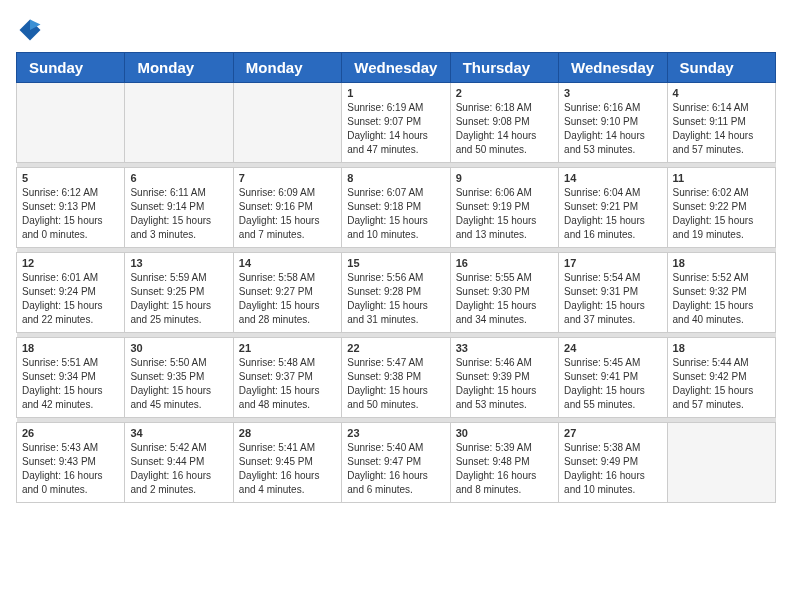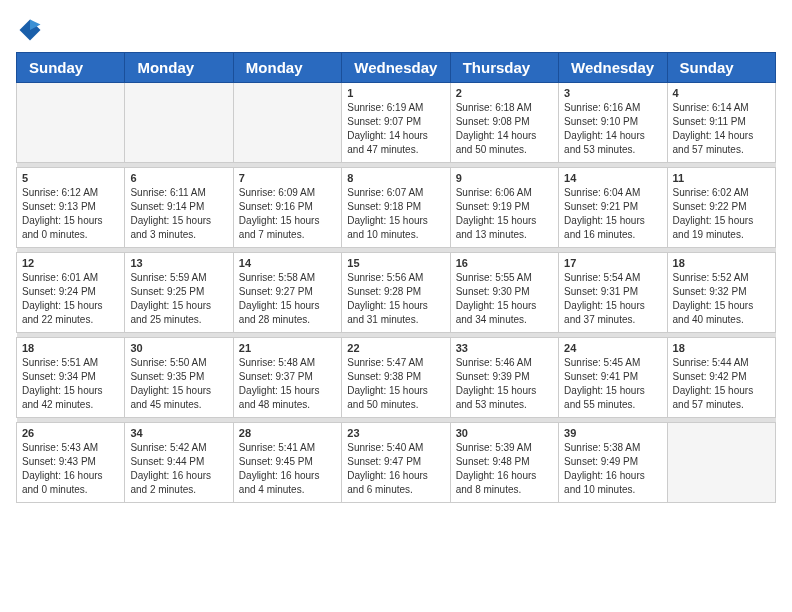--- a/index.html
+++ b/index.html
@@ -253,19 +253,19 @@
         </td>
         <td>
           <span class="day-number">23</span>
           <div class="day-info">Sunrise: 5:40 AM<br>Sunset: 9:47 PM<br>Daylight: 16 hours<br>and 6 minutes.</div>
         </td>
         <td>
           <span class="day-number">30</span>
           <div class="day-info">Sunrise: 5:39 AM<br>Sunset: 9:48 PM<br>Daylight: 16 hours<br>and 8 minutes.</div>
         </td>
         <td>
-          <span class="day-number">39</span>
+          <span class="day-number">27</span>
           <div class="day-info">Sunrise: 5:38 AM<br>Sunset: 9:49 PM<br>Daylight: 16 hours<br>and 10 minutes.</div>
         </td>
         <td class="empty"></td>
       </tr>
     </tbody>
 </table>
 
 </body></html>

